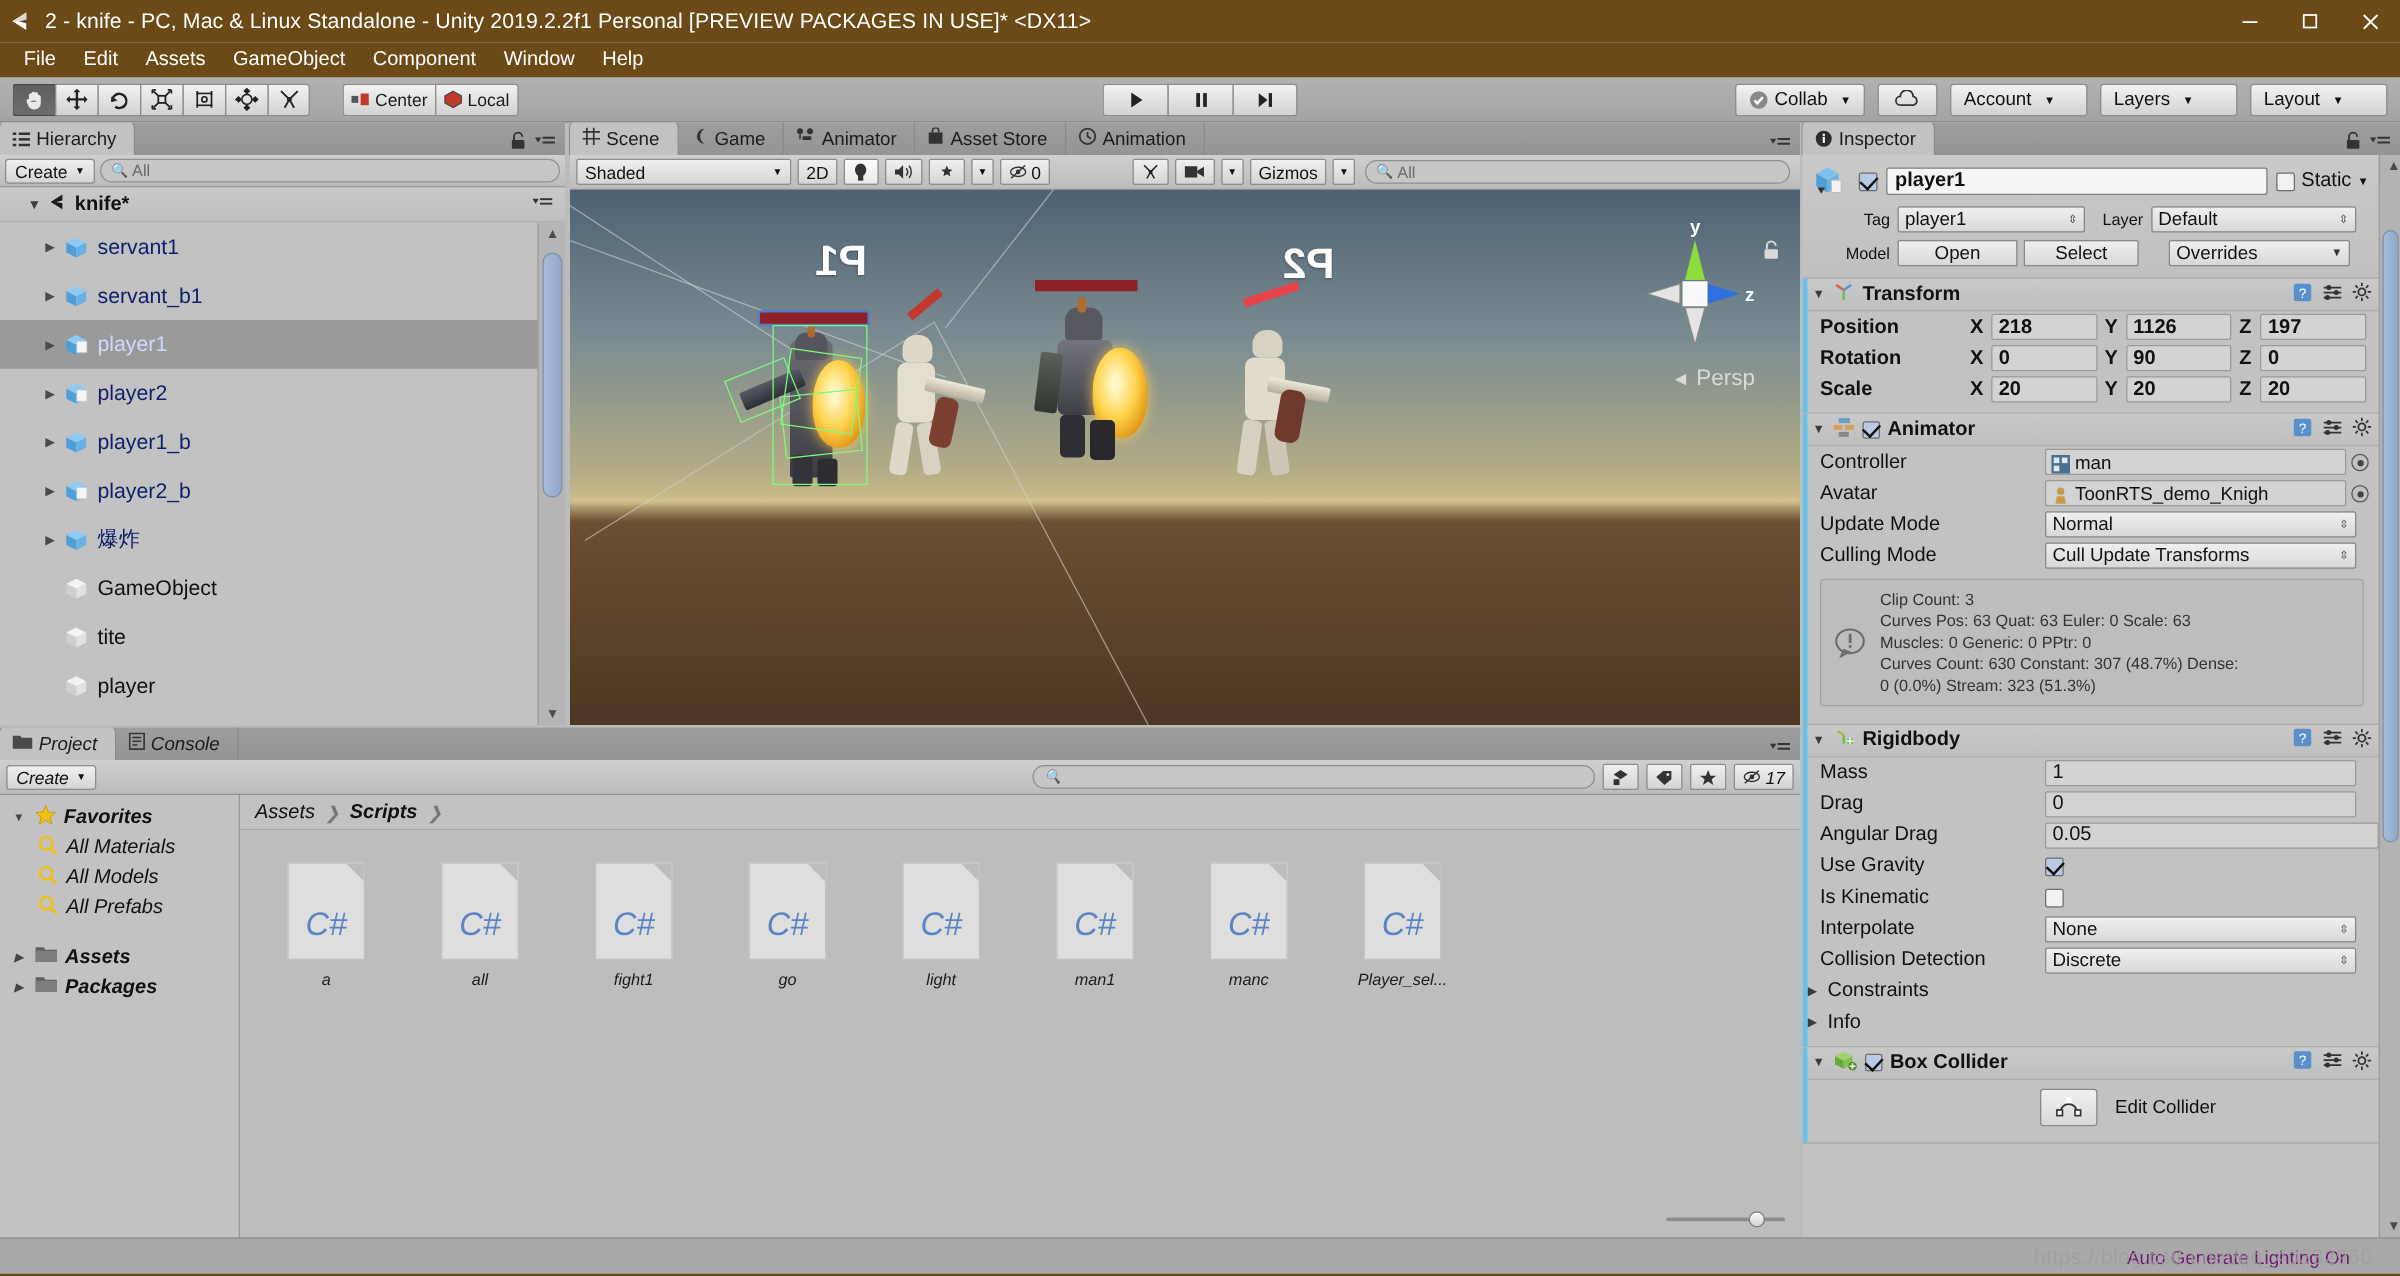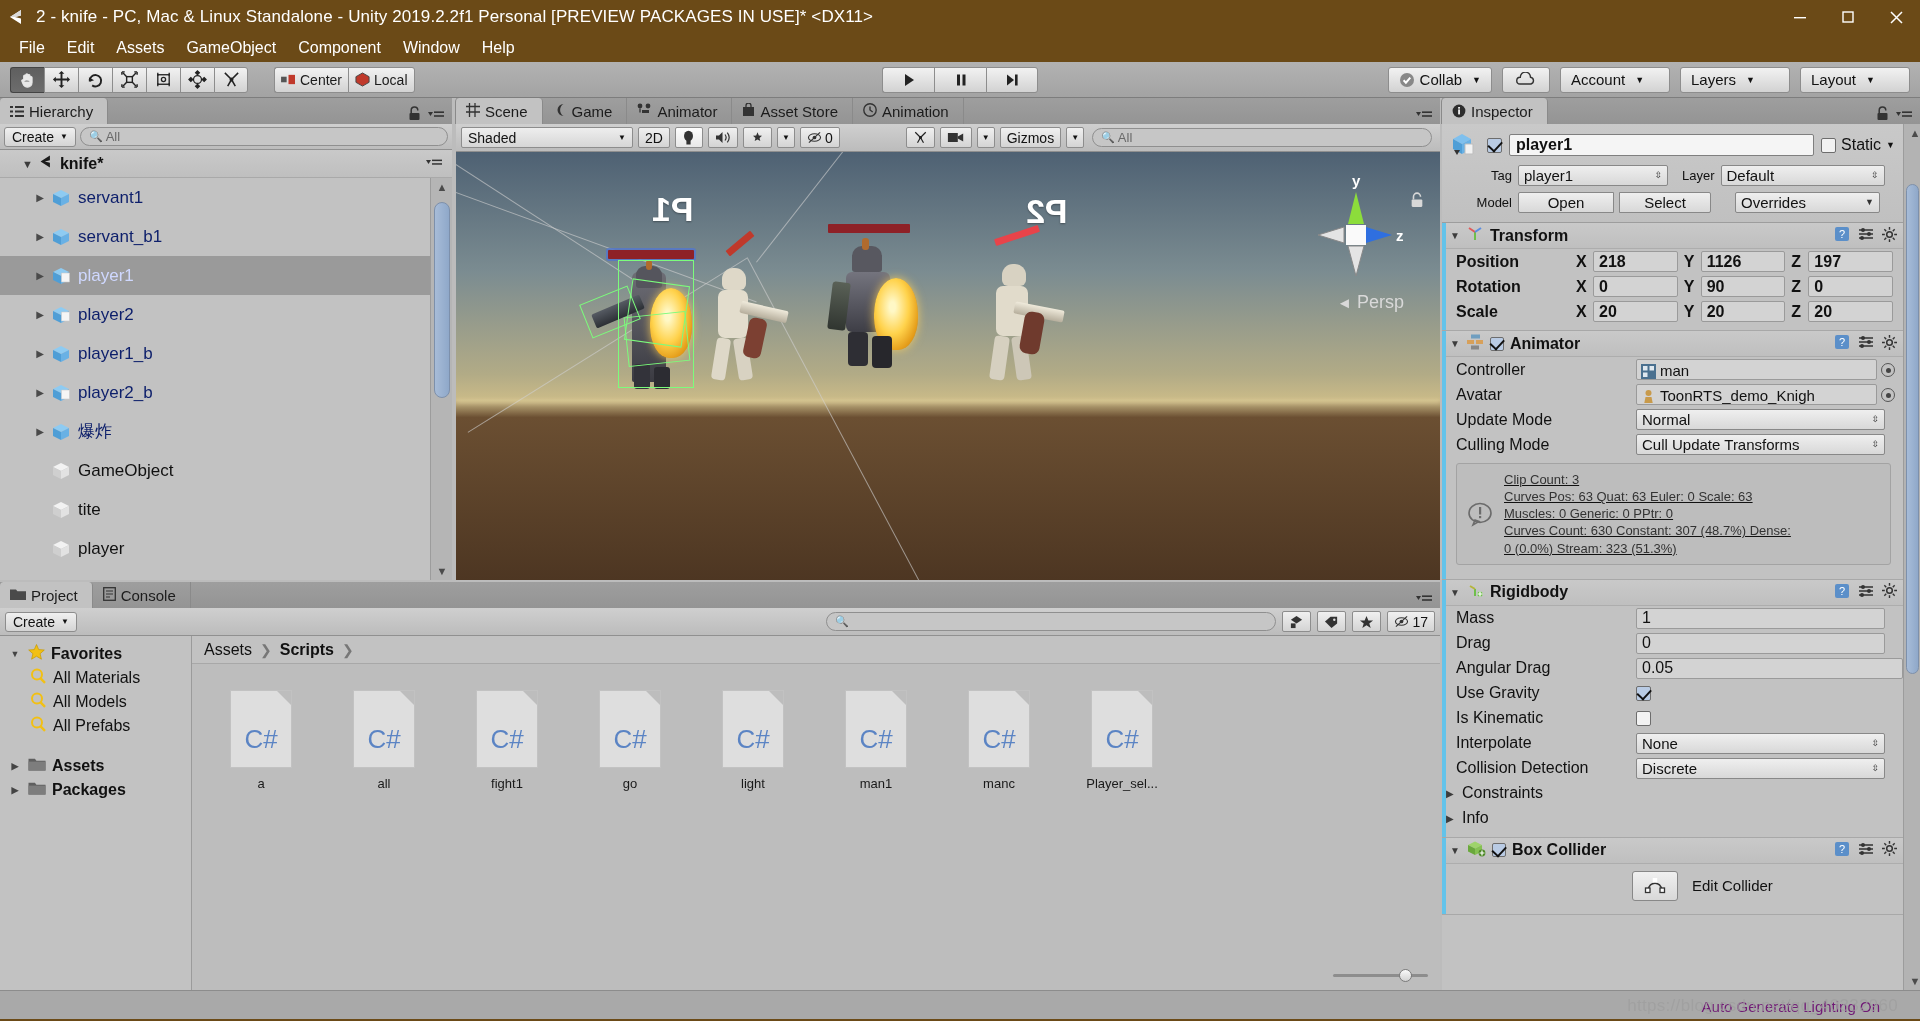--- a/index.html
+++ b/index.html
@@ -287,21 +287,21 @@
   }
   .objfield {
     flex:1; height:21px; background:#d3d3d3; border:1px solid #9a9a9a; border-radius:2px;
     display:flex; align-items:flex-end; padding:0 4px; font-size:15px; gap:4px; margin-right:4px;
   }
   .objfield .oi { width:15px; height:15px; flex:none; }
   .radiodot { width:14px; height:14px; border:1px solid #555; border-radius:50%; position:relative; flex:none; margin-right:8px;}
   .radiodot:after { content:""; position:absolute; left:4px; top:4px; width:5px; height:5px; background:#444; border-radius:50%;}
   .infobox {
     margin:6px 12px 8px 14px; background:#bdbdbd; border:1px solid #a3a3a3; border-radius:3px;
-    display:flex; align-items:center; gap:10px; padding:7px 9px;text-decoration:underline;
+    display:flex; align-items:center; gap:10px; padding:7px 9px;
   }
   .infobox .txt { font-size:13px; color:#333; line-height:1.32; }
   .warn-icon { width:28px; height:28px; flex:none; }
   .edit-collider-row { display:flex; align-items:center; gap:14px; padding:7px 0 7px 190px; }
   .ec-btn {
     width:46px; height:30px; background:linear-gradient(#f0f0f0,#d8d8d8);
     border:1px solid #888; border-radius:3px; display:flex; align-items:center; justify-content:center;
   }
 
   
@@ -827,21 +827,21 @@
             <rect x="1.5" y="7" width="10" height="7" rx="1" fill="#d8d8d8"></rect>
           </svg>
       </div>
       <div class="persp-lbl">
         <span style="font-size:15px">◄</span>
         <span>Persp</span>
       </div>
     </div>
   </div>
 
-  <div class="panel" id="projectPanel" style="left:0;top:582px;width:1440px;height:408px;">
+  <div class="panel" id="projectPanel" style="left:0;top:582px;width:1440px;height:408px;font-style:italic;">
     <div class="panel-tabbar" id="projTabs">
         <div class="ptab sel">
           <span><svg width="16" height="13" viewBox="0 0 16 13">
               <path d="M0 1.5h6l1.4 1.7H16V12H0z" fill="#4a4a4a"></path>
             </svg></span>
           <span>Project</span>
         </div>
         <div class="ptab">
           <span><svg width="13" height="14" viewBox="0 0 13 14">
               <rect x="0.7" y="0.7" width="11.6" height="12.6" fill="none" stroke="#333" stroke-width="1.3"></rect>

